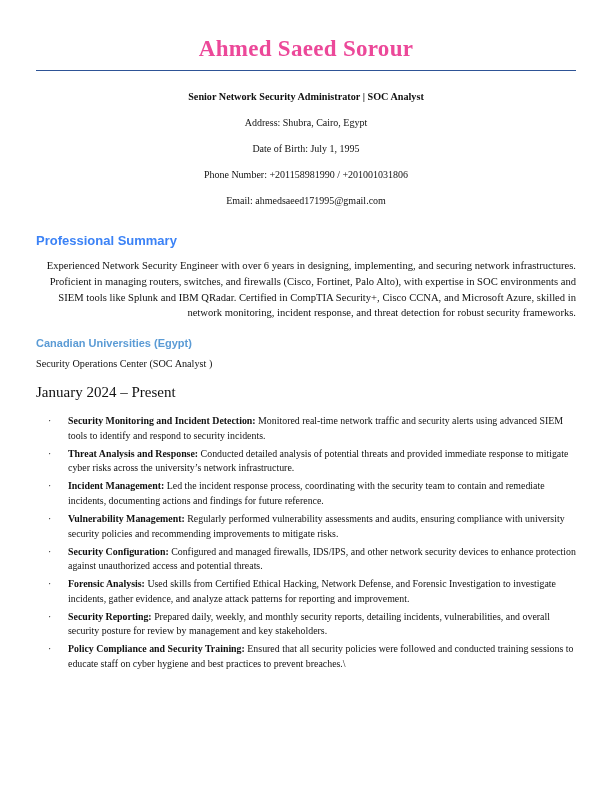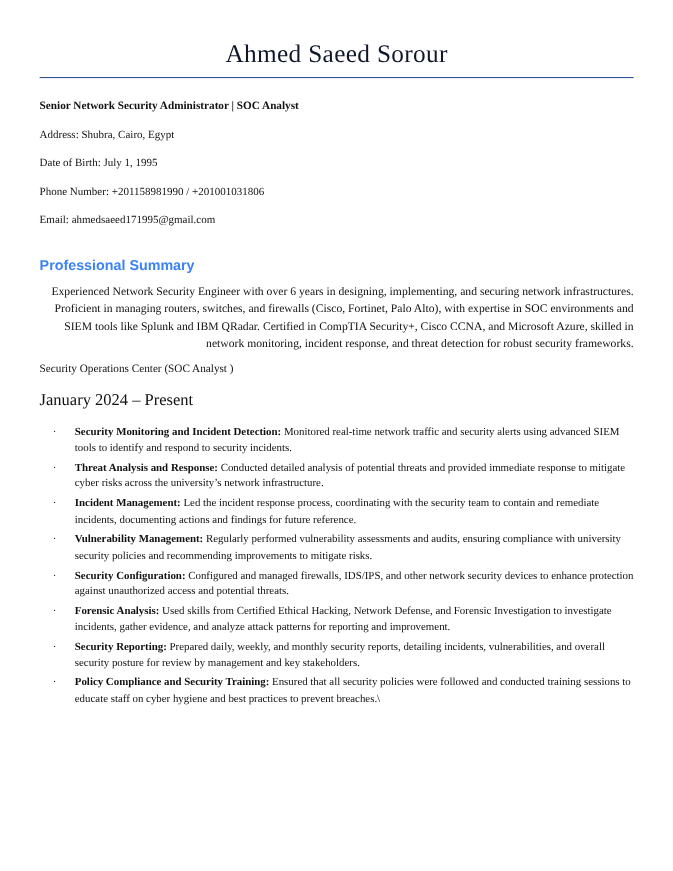--- a/index.html
+++ b/index.html
@@ -15,34 +15,35 @@
     width: 612px;
     height: 792px;
     padding: 30px 36px 20px 36px;
     overflow: hidden;
     background: #ffffff;
   }
   .doc-title {
     margin: 6px 0 8px 0;
     text-align: center;
     font-size: 23px;
-    font-weight: 400;
-    color: #0f172a;
+    font-weight: 700;
+    color: #ec4899;
     letter-spacing: 0.3px;
     font-family: "Liberation Serif", serif;
   }
   .title-divider {
     border: none;
     border-top: 1.6px solid #2E5496;
     margin: 0 0 20px 0;
   }
   .contact p {
     margin: 0 0 14.5px 0;
     font-size: 10px;
     line-height: 1.15;
+    text-align: center;
   }
   .contact .role {
     font-weight: 700;
     font-size: 10.2px;
   }
   .section-heading {
     margin: 26px 0 10px 0;
     font-family: "Liberation Sans", sans-serif;
     font-weight: 700;
     font-size: 13px;
@@ -106,20 +107,21 @@
     <p>Address: Shubra, Cairo, Egypt</p>
     <p>Date of Birth: July 1, 1995</p>
     <p>Phone Number: +201158981990 / +201001031806</p>
     <p>Email: ahmedsaeed171995@gmail.com</p>
   </div>
 
   <h2 class="section-heading">Professional Summary</h2>
   <p class="summary-body">Experienced Network Security Engineer with over 6 years in designing, implementing, and securing network infrastructures. Proficient in managing routers, switches, and firewalls (Cisco, Fortinet, Palo Alto), with expertise in SOC environments and SIEM tools like Splunk and IBM QRadar. Certified in CompTIA Security+, Cisco CCNA, and Microsoft Azure, skilled in network monitoring, incident response, and threat detection for robust security frameworks.</p>
 
 
+  <h3 class="employer">Canadian Universities (Egypt)</h3>
   <p class="position">Security Operations Center (SOC Analyst )</p>
   <p class="dates">January 2024 – Present</p>
 
   <ul class="bullets">
     <li>
       <span class="marker">·</span>
       <span class="bullet-text"><b class="lead">Security Monitoring and Incident Detection:</b> <span>Monitored real-time network traffic and security alerts using advanced SIEM tools to identify and respond to security incidents.</span></span>
     </li>
     <li>
       <span class="marker">·</span>

